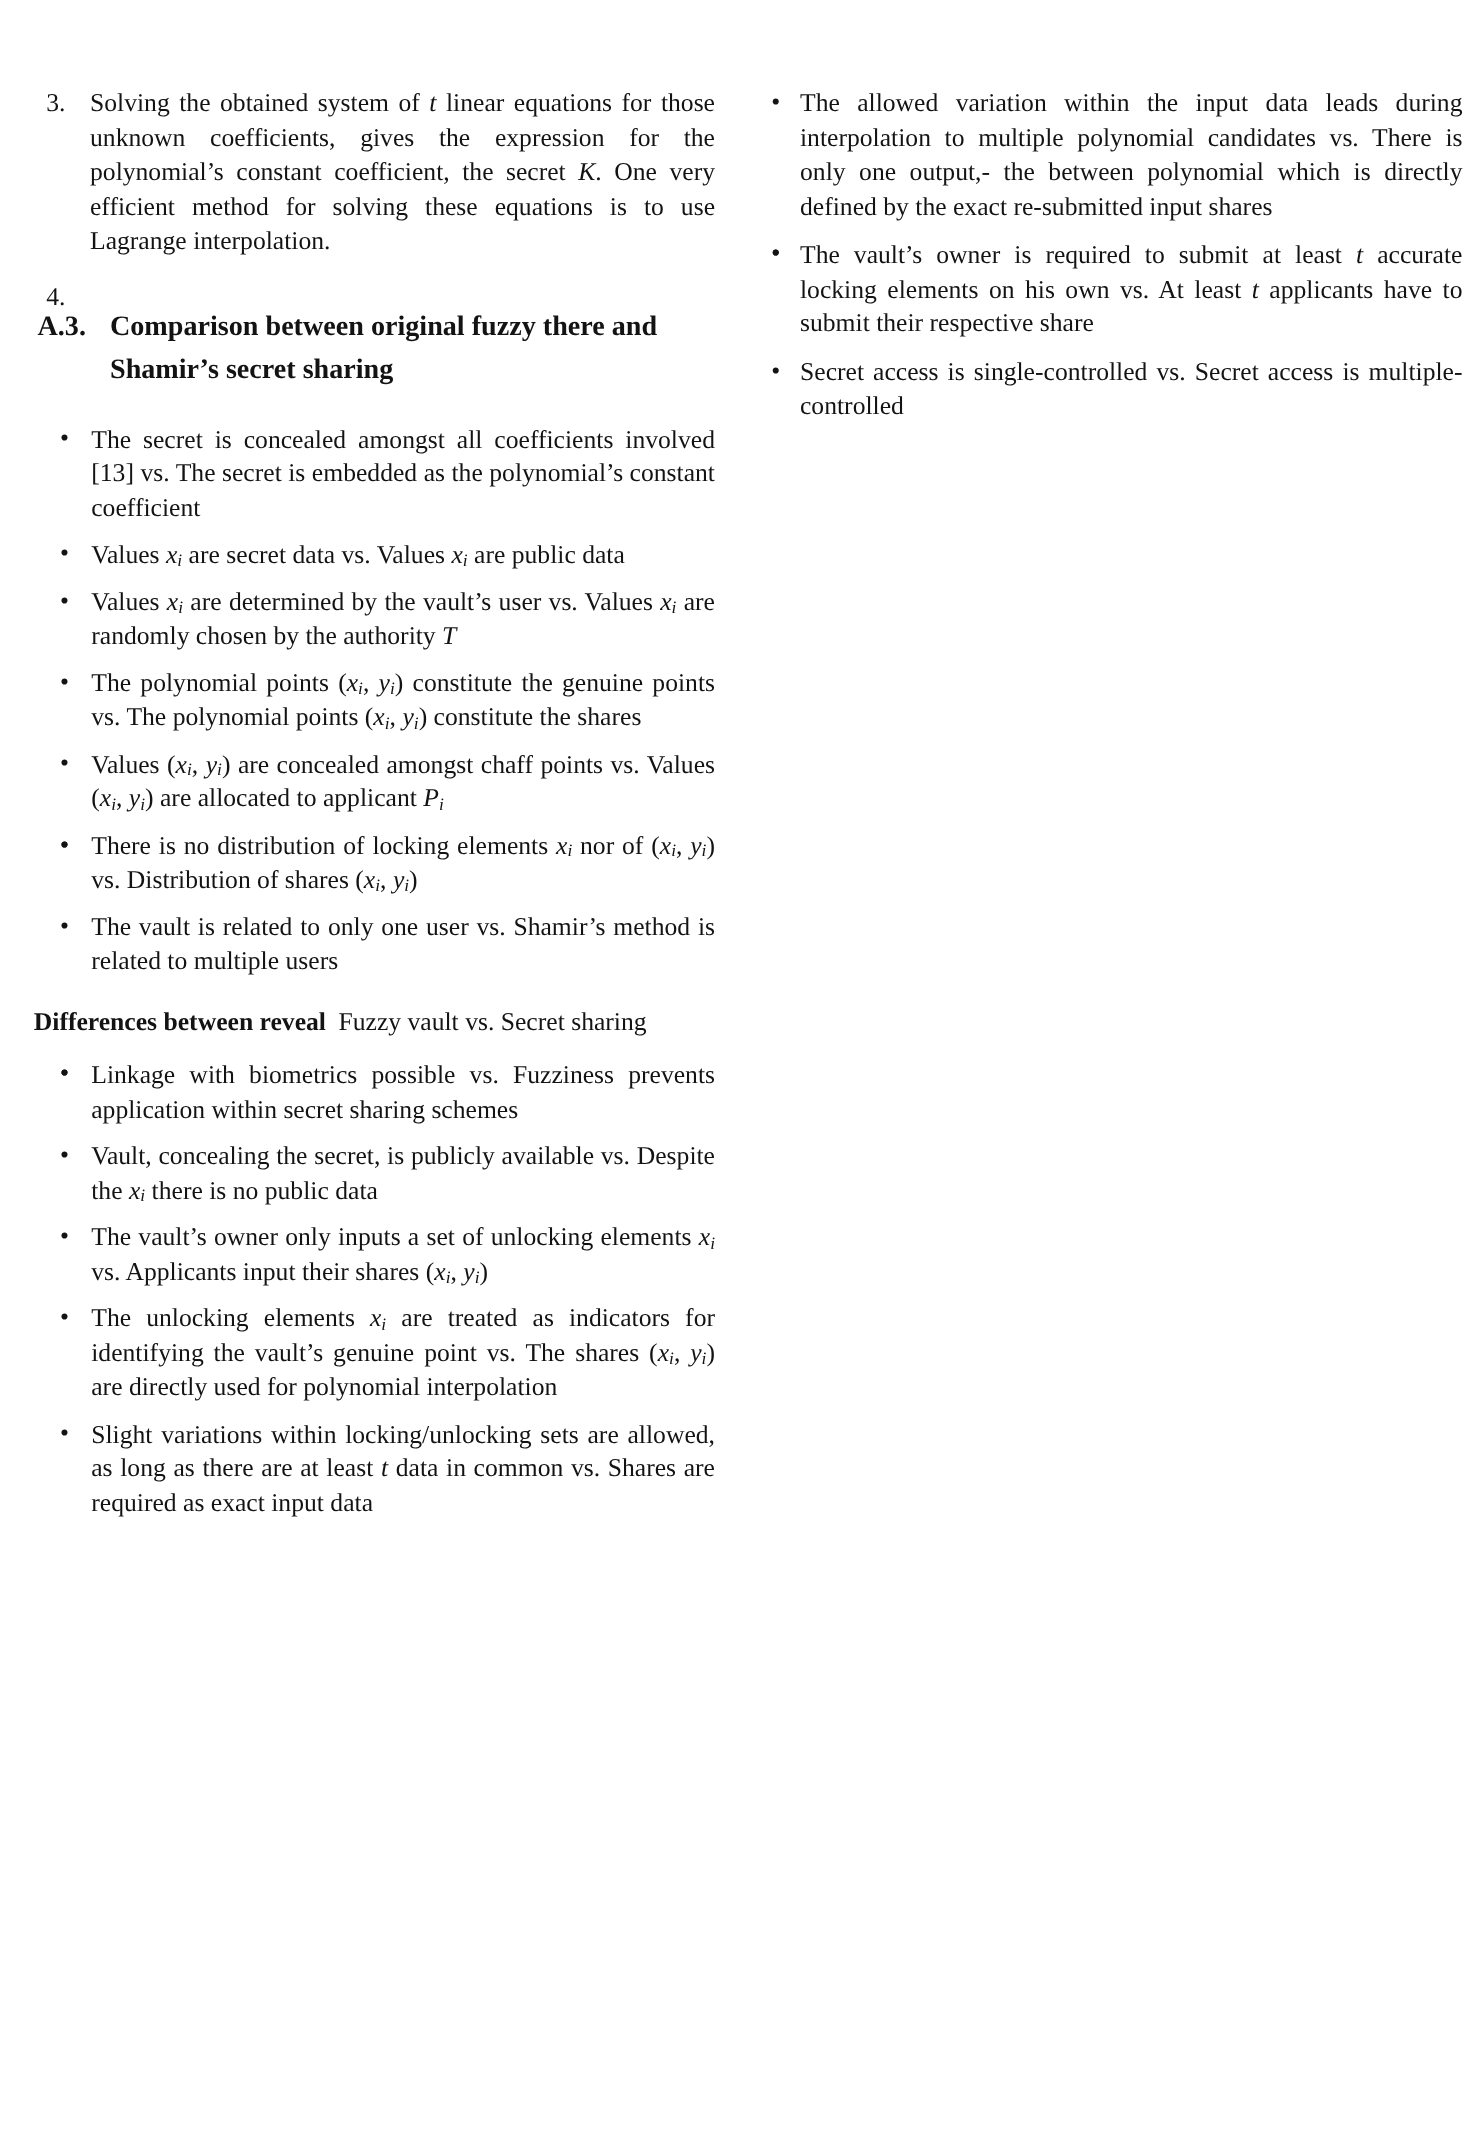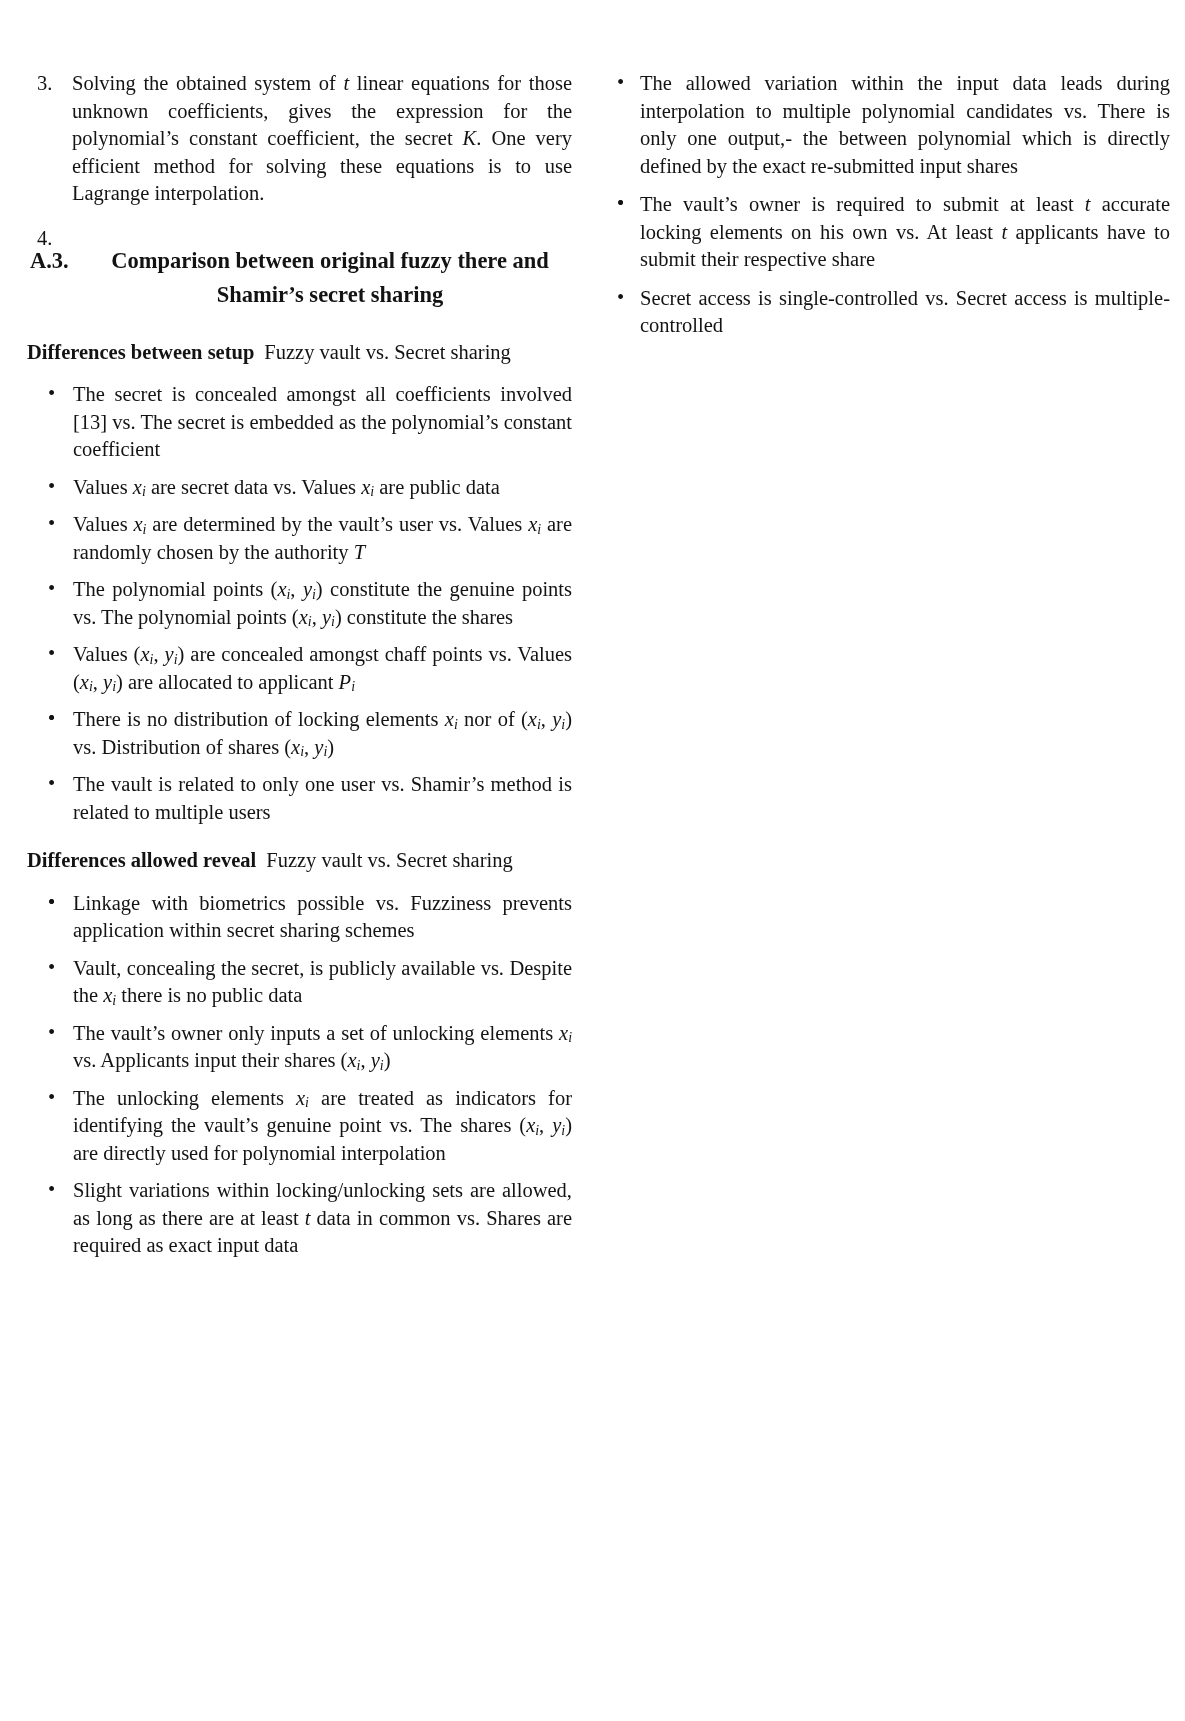--- a/index.html
+++ b/index.html
@@ -39,21 +39,21 @@
   }
 
   
   .section-heading {
     position: relative;
     margin-top: 36px;
     margin-bottom: 27px;
     font-weight: bold;
     font-size: 22.5px;
     line-height: 34px;
-    text-align: center;
+    text-align: left;
     padding-left: 61px;
   }
   .section-heading .sh-num {
     position: absolute;
     left: 3px;
     top: 0;
   }
 
   
   .runin {
@@ -106,21 +106,20 @@
     <div class="numbered-item">
       <span class="num">4.</span>
     </div>
 
     <div class="section-heading">
       <span class="sh-num">A.3.</span>
       <span>Comparison between original fuzzy there and Shamir’s secret sharing</span>
     </div>
 
     <div class="setup-block">
-      <p class="runin"><span class="runin-bold">Differences between setup</span><span class="runin-sep"></span><span>Fuzzy vault vs. Secret sharing</span></p>
 
       <div class="bullet-item">
         <span class="bullet-marker">•</span>
         <span>The secret is concealed amongst all coefficients involved [13] vs. The secret is embedded as the polynomial’s constant coefficient</span>
       </div>
       <div class="bullet-item">
         <span class="bullet-marker">•</span>
         <span>Values <span class="math">x<sub>i</sub></span> are secret data vs. Values <span class="math">x<sub>i</sub></span> are public data</span>
       </div>
       <div class="bullet-item">
@@ -142,21 +141,21 @@
         <span class="bullet-marker">•</span>
         <span>There is no distribution of locking elements <span class="math">x<sub>i</sub></span> nor of (<span class="math">x<sub>i</sub></span>, <span class="math">y<sub>i</sub></span>) vs. Distribution of shares (<span class="math">x<sub>i</sub></span>, <span class="math">y<sub>i</sub></span>)</span>
       </div>
       <div class="bullet-item">
         <span class="bullet-marker">•</span>
         <span>The vault is related to only one user vs. Shamir’s method is related to multiple users</span>
       </div>
     </div>
 
     <div class="reveal-block">
-      <p class="runin"><span class="runin-bold">Differences allowed reveal</span><span class="runin-sep"></span><span>Fuzzy vault vs. Secret sharing</span></p>
+      <p class="runin"><span class="runin-bold">Differences between reveal</span><span class="runin-sep"></span><span>Fuzzy vault vs. Secret sharing</span></p>
 
       <div class="bullet-item">
         <span class="bullet-marker">•</span>
       </div>
       <div class="bullet-item">
         <span class="bullet-marker">•</span>
         <span>Linkage with biometrics possible vs. Fuzziness prevents application within secret sharing schemes</span>
       </div>
       <div class="bullet-item">
         <span class="bullet-marker">•</span>

